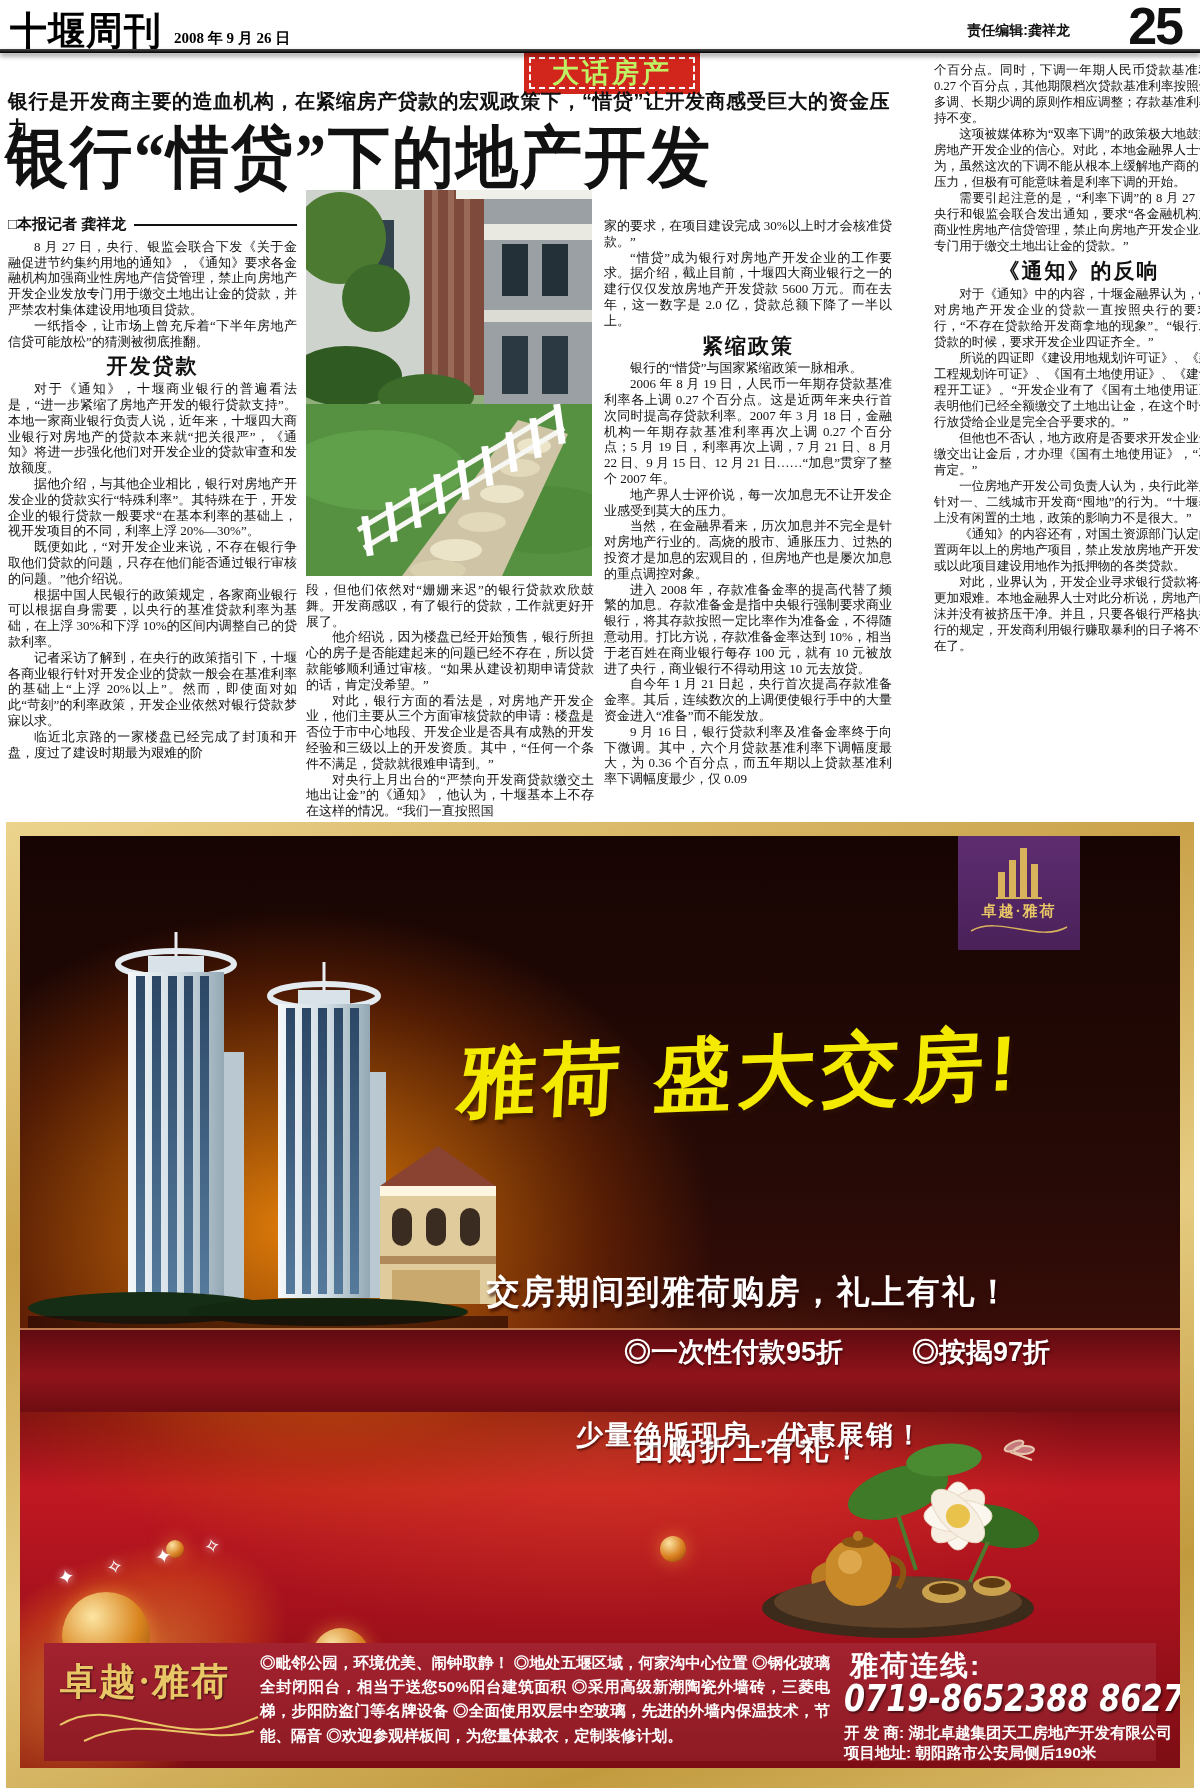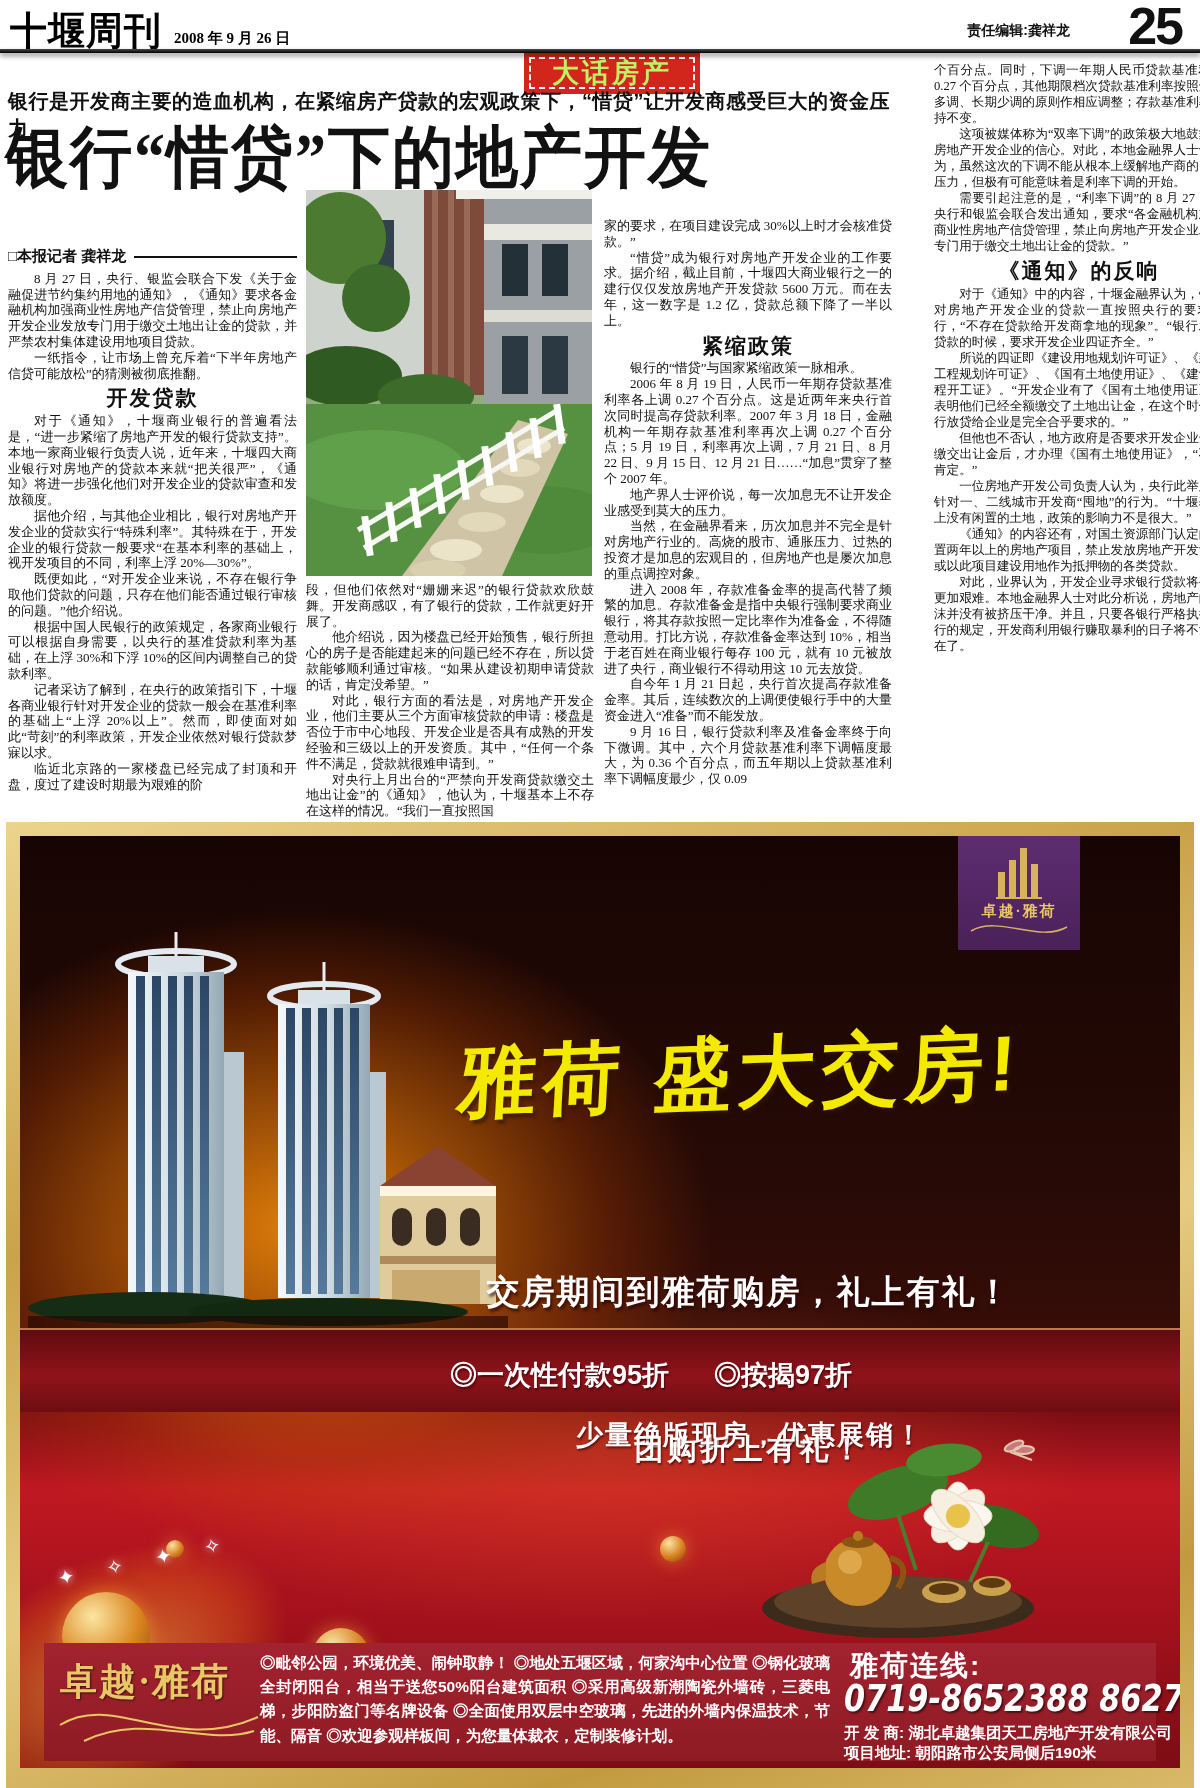--- a/index.html
+++ b/index.html
@@ -27,21 +27,21 @@
     font-weight:700; font-size:20px; letter-spacing:.5px; }
   .headline { position:absolute; left:6px; top:112px; width:890px; font-size:62px; font-weight:900;
     letter-spacing:2px; font-family:"Liberation Serif",serif; transform:scaleY(1.08); transform-origin:left top; }
   .col { position:absolute; overflow:hidden; font-size:13px; line-height:15.8px; text-align:justify; }
   .col p { text-indent:2em; }
   .col p.cont { text-indent:0; }
   #col1 { left:8px;  top:216px; width:289px; height:602px; }
   #col2 { left:306px; top:582px; width:288px; height:236px; }
   #col3 { left:604px; top:218px; width:288px; height:600px; }
   #col4 { left:934px; top:62px;  width:290px; height:756px; font-size:12.6px; line-height:16px; }
-  .byline { display:flex; align-items:center; gap:8px; margin-bottom:7px;margin-top:32px; }
+  .byline { display:flex; align-items:center; gap:8px; margin-bottom:7px; }
   .byline-text { font-weight:700; font-size:15px; font-family:"Liberation Sans",sans-serif; white-space:nowrap; }
   .byline-rule { flex:1; border-top:2px solid #111; margin-top:2px; }
   .subhead { text-align:center; font-family:"Liberation Sans",sans-serif; font-weight:900;
     font-size:21px; margin:9px 0 7px 0; text-indent:0 !important; letter-spacing:2px; }
   .photo { position:absolute; left:306px; top:190px; width:286px; height:386px; }
   .photo svg { display:block; }
   
   #ad-frame { position:absolute; left:6px; top:822px; width:1188px; height:1020px;
     background:linear-gradient(160deg,#ecd48e 0%,#caa24a 30%,#e6cc82 55%,#c29a3e 80%,#dec172 100%);
     padding:14px; }
@@ -60,22 +60,22 @@
   .ad-logo { position:absolute; left:938px; top:0; width:122px; height:114px; z-index:3;
     background:linear-gradient(#5e2d71,#4a2159); display:flex; flex-direction:column; align-items:center; justify-content:flex-start; padding-top:8px; }
   .ad-logo-brand { color:#e9c766; font-size:15px; font-weight:700; letter-spacing:2px; margin-top:2px; font-family:"Liberation Serif",serif; }
   .ad-headline { position:absolute; left:438px; top:184px; width:660px; z-index:2;
     color:#f4ea00; font-family:"Liberation Sans",sans-serif; font-weight:900; font-size:78px;
     letter-spacing:6px; transform:rotate(-2deg) skewX(-5deg); white-space:nowrap;
     text-shadow:3px 4px 3px rgba(50,20,0,.6); }
   .ad-subline { position:absolute; left:414px; top:434px; width:630px; z-index:2; text-align:center;
     color:#fff; font-family:"Liberation Sans",sans-serif; font-weight:900; font-size:33px;
     letter-spacing:2px; text-shadow:2px 3px 3px rgba(40,0,0,.7); }
-  .ad-offers { position:absolute; left:430px; top:498px; width:600px; z-index:2; display:flex; justify-content:flex-start; gap:45px;
-    color:#fff; font-family:"Liberation Sans",sans-serif; font-weight:700; font-size:27px; text-shadow:1px 2px 2px rgba(40,0,0,.6);margin-top:23px; }
+  .ad-offers { position:absolute; left:430px; top:498px; width:600px; z-index:2; display:flex; justify-content:flex-end; gap:69px;
+    color:#fff; font-family:"Liberation Sans",sans-serif; font-weight:700; font-size:27px; text-shadow:1px 2px 2px rgba(40,0,0,.6); }
   .ad-line2 { position:absolute; left:430px; top:549px; width:600px; z-index:2; text-align:center;
     color:#fff; font-family:"Liberation Sans",sans-serif; font-weight:700; font-size:27px; letter-spacing:2px; text-shadow:1px 2px 2px rgba(40,0,0,.6);margin-top:32px; }
   .ad-line3 { position:absolute; left:430px; top:594px; width:600px; z-index:2; text-align:center;
     color:#fff; font-family:"Liberation Sans",sans-serif; font-weight:700; font-size:29px; letter-spacing:4px; text-shadow:1px 2px 2px rgba(40,0,0,.6); }
   .ad-teaset { position:absolute; left:728px; top:594px; width:302px; height:216px; z-index:2; }
   .bubble { position:absolute; border-radius:50%; z-index:2;
     background:radial-gradient(circle at 35% 28%, rgba(255,238,170,.95), rgba(220,140,30,.88) 55%, rgba(130,60,8,.92));
     box-shadow:0 0 18px rgba(255,180,60,.5); }
   .b1 { left:42px; top:756px; width:88px; height:88px; }
   .b2 { left:292px; top:792px; width:58px; height:58px; }
@@ -192,21 +192,21 @@
 
   <div id="col2" class="col">
     <p class="cont">段，但他们依然对“姗姗来迟”的银行贷款欢欣鼓舞。开发商感叹，有了银行的贷款，工作就更好开展了。</p>
     <p>他介绍说，因为楼盘已经开始预售，银行所担心的房子是否能建起来的问题已经不存在，所以贷款能够顺利通过审核。“如果从建设初期申请贷款的话，肯定没希望。”</p>
     <p>对此，银行方面的看法是，对房地产开发企业，他们主要从三个方面审核贷款的申请：楼盘是否位于市中心地段、开发企业是否具有成熟的开发经验和三级以上的开发资质。其中，“任何一个条件不满足，贷款就很难申请到。”</p>
     <p>对央行上月出台的“严禁向开发商贷款缴交土地出让金”的《通知》，他认为，十堰基本上不存在这样的情况。“我们一直按照国</p>
   </div>
 
   <div id="col3" class="col">
     <p class="cont">家的要求，在项目建设完成 30%以上时才会核准贷款。”</p>
-    <p>“惜贷”成为银行对房地产开发企业的工作要求。据介绍，截止目前，十堰四大商业银行之一的建行仅仅发放房地产开发贷款 5600 万元。而在去年，这一数字是 1.2 亿，贷款总额下降了一半以上。</p>
+    <p>“惜贷”成为银行对房地产开发企业的工作要求。据介绍，截止目前，十堰四大商业银行之一的建行仅仅发放房地产开发贷款 5600 万元。而在去年，这一数字是 2.0 亿，贷款总额下降了一半以上。</p>
     <p class="subhead">紧缩政策</p>
     <p>银行的“惜贷”与国家紧缩政策一脉相承。</p>
     <p>2006 年 8 月 19 日，人民币一年期存贷款基准利率各上调 0.27 个百分点。这是近两年来央行首次同时提高存贷款利率。2007 年 3 月 18 日，金融机构一年期存款基准利率再次上调 0.27 个百分点；5 月 19 日，利率再次上调，7 月 21 日、8 月 22 日、9 月 15 日、12 月 21 日……“加息”贯穿了整个 2007 年。</p>
     <p>地产界人士评价说，每一次加息无不让开发企业感受到莫大的压力。</p>
     <p>当然，在金融界看来，历次加息并不完全是针对房地产行业的。高烧的股市、通胀压力、过热的投资才是加息的宏观目的，但房地产也是屡次加息的重点调控对象。</p>
     <p>进入 2008 年，存款准备金率的提高代替了频繁的加息。存款准备金是指中央银行强制要求商业银行，将其存款按照一定比率作为准备金，不得随意动用。打比方说，存款准备金率达到 10%，相当于老百姓在商业银行每存 100 元，就有 10 元被放进了央行，商业银行不得动用这 10 元去放贷。</p>
     <p>自今年 1 月 21 日起，央行首次提高存款准备金率。其后，连续数次的上调便使银行手中的大量资金进入“准备”而不能发放。</p>
     <p>9 月 16 日，银行贷款利率及准备金率终于向下微调。其中，六个月贷款基准利率下调幅度最大，为 0.36 个百分点，而五年期以上贷款基准利率下调幅度最少，仅 0.09</p>
   </div>
 

